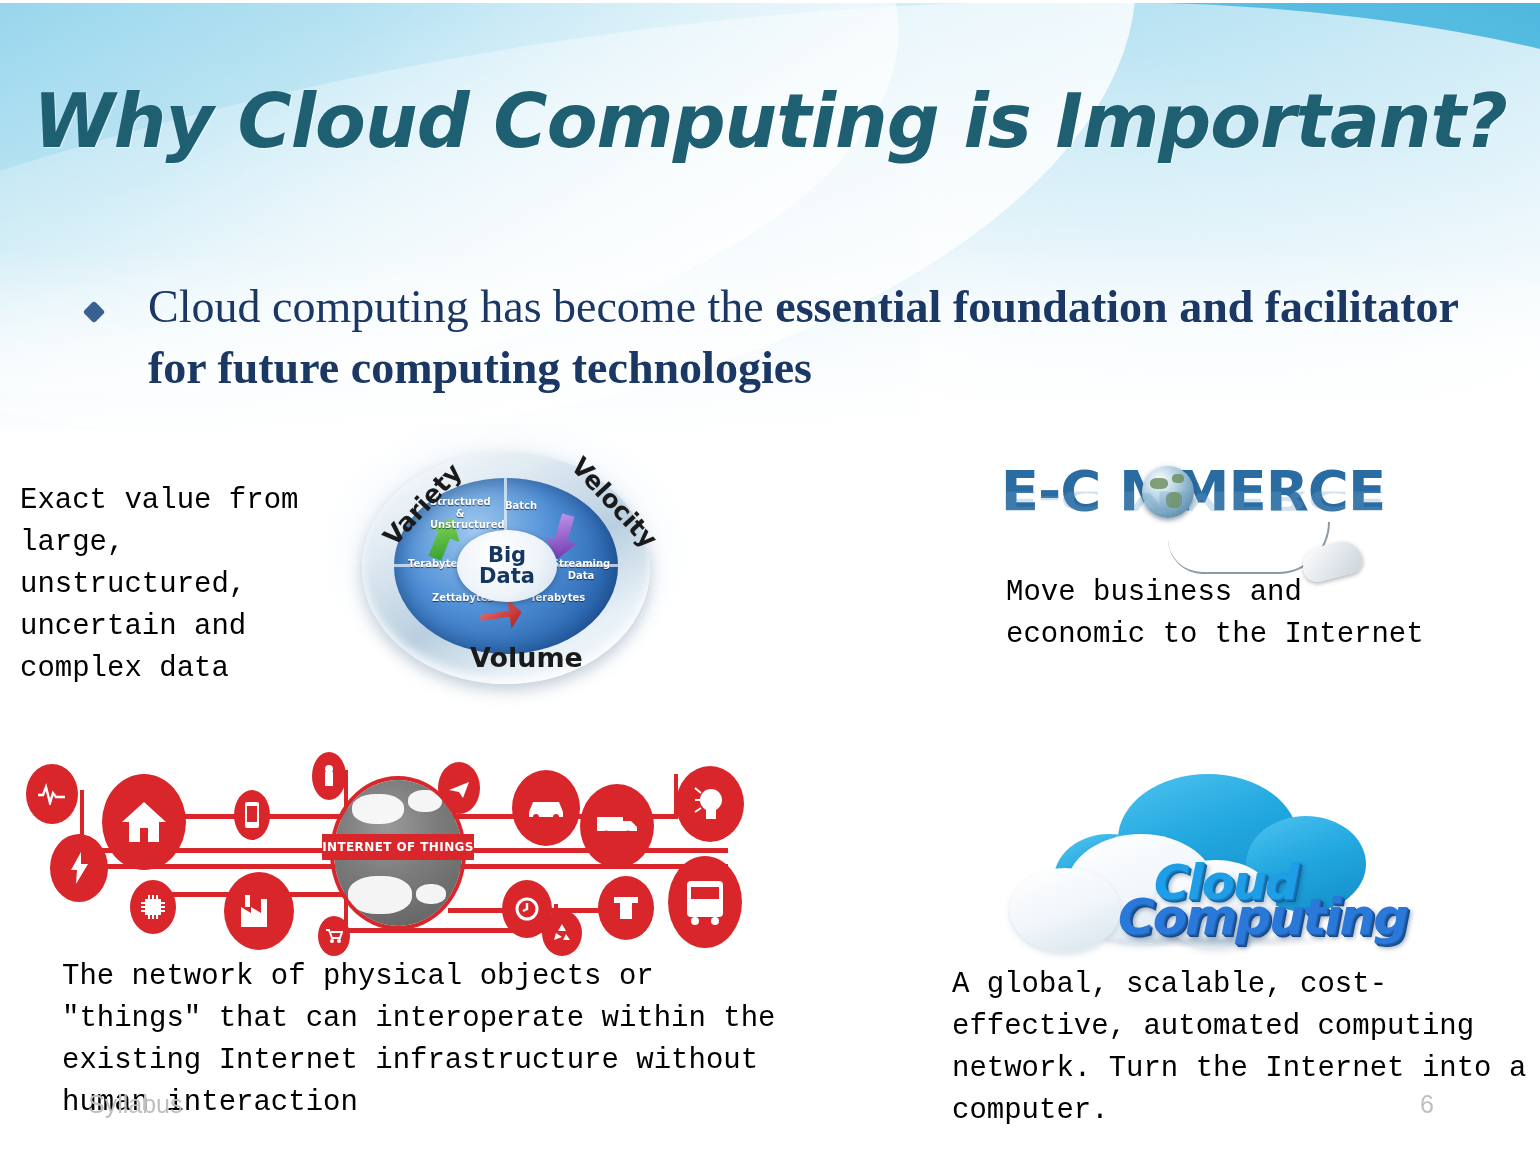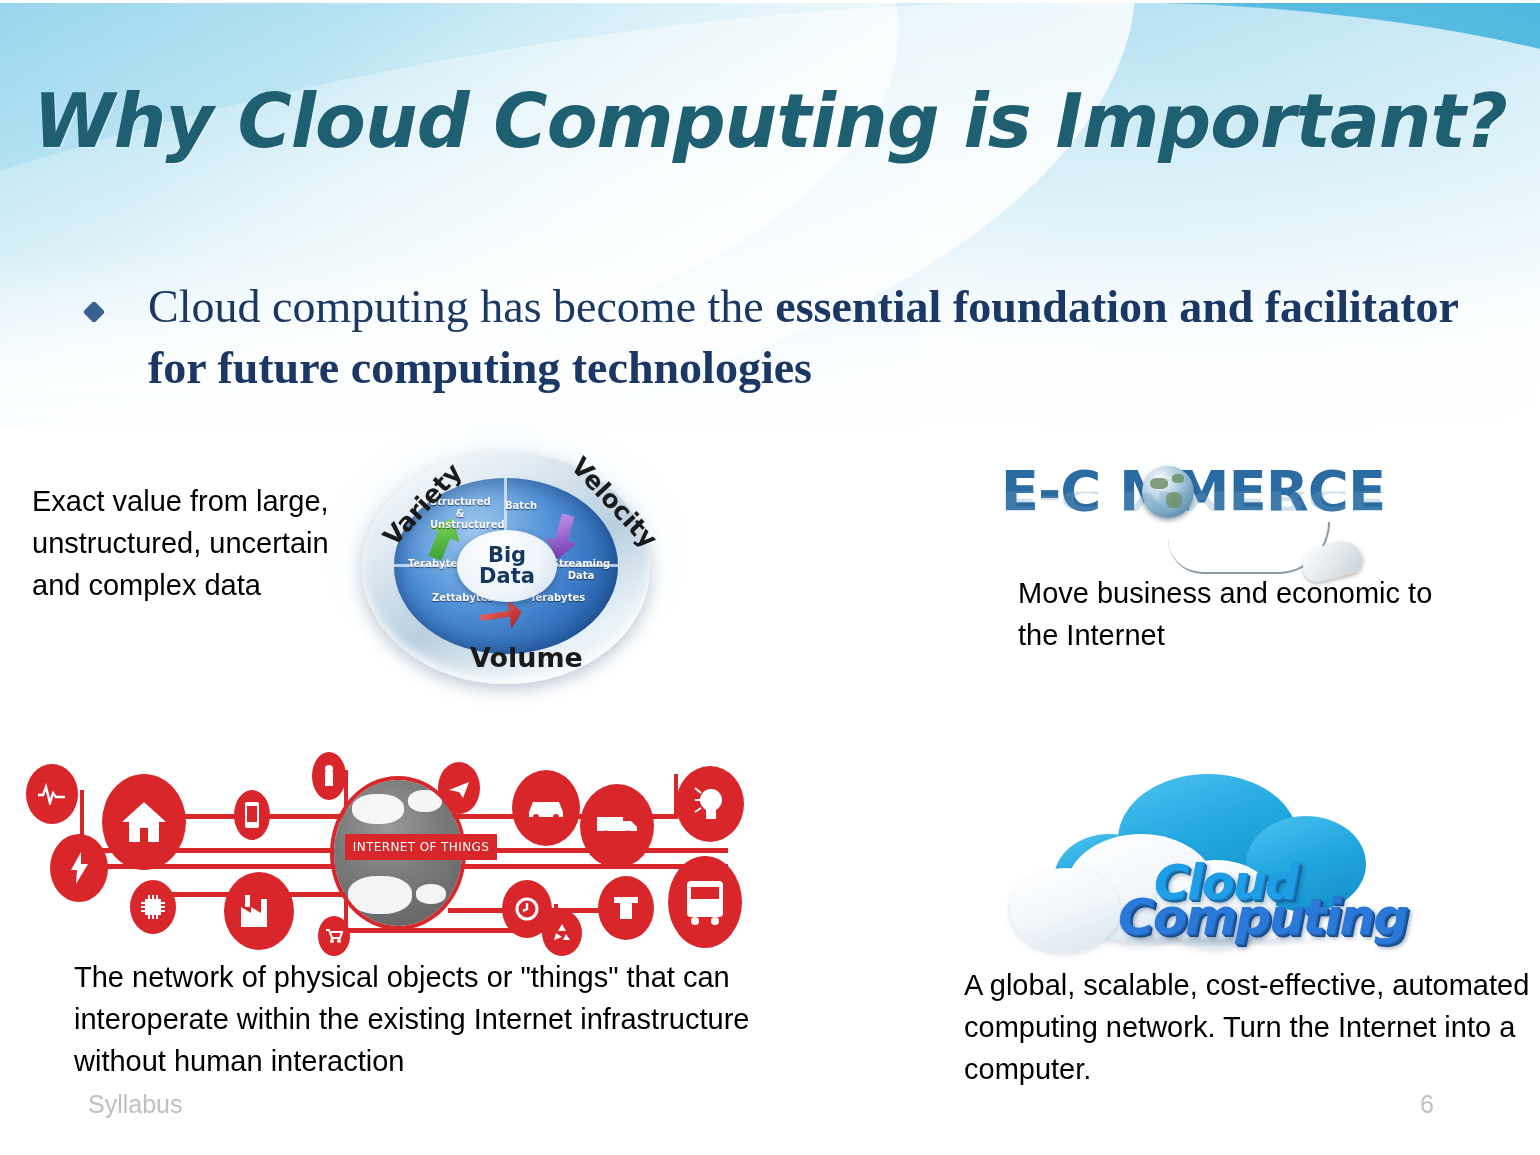--- a/index.html
+++ b/index.html
@@ -149,40 +149,40 @@
   .iot-node svg{display:block;}
   .iot-globe{
     position:absolute;left:316px;top:28px;width:128px;height:146px;border-radius:50%;
     background:radial-gradient(circle at 42% 32%,#9a9a9a 0%,#7c7c7c 40%,#5e5e5e 100%);
     overflow:hidden;box-shadow:0 0 0 4px #d8262b;
   }
   .iot-globe .cont{position:absolute;background:#ffffff;opacity:.92;border-radius:45%;}
   .iot-banner{
     position:absolute;left:304px;top:82px;width:152px;height:26px;background:#d8262b;
     display:flex;align-items:center;justify-content:center;
-    font-family:"DejaVu Sans",sans-serif;font-weight:normal;font-size:12px;color:#ffffff;letter-spacing:.4px;margin-left:23px;
+    font-family:"DejaVu Sans",sans-serif;font-weight:bold;font-size:12px;color:#ffffff;letter-spacing:.4px;
   }
 
   
   #cloudimg{left:958px;top:756px;width:470px;height:212px;}
   .cl-blue{position:absolute;background:linear-gradient(160deg,#4ec3ef 0%,#23a8e0 45%,#128dc8 100%);border-radius:50%;}
   .cl-white{position:absolute;background:linear-gradient(160deg,#ffffff 0%,#f2f7fb 50%,#d6e3ec 100%);border-radius:50%;
     box-shadow:0 3px 6px rgba(60,90,120,.18);}
   .cl-base{position:absolute;left:140px;top:178px;width:240px;height:14px;border-radius:50%;
     background:radial-gradient(ellipse,rgba(70,100,130,.28),rgba(255,255,255,0) 70%);}
   .cl-text{position:absolute;font-family:"DejaVu Sans",sans-serif;font-weight:bold;font-style:italic;
     letter-spacing:-2px;white-space:nowrap;
     color:#1f9ee8;
     text-shadow:1px 1px 0 #1b7fc4,2px 2px 0 #1770ae,3px 3px 0 #135f96,4px 4px 5px rgba(10,60,110,.45);}
   #cl-t1{left:196px;top:98px;font-size:48px;}
   #cl-t2{left:160px;top:132px;font-size:50px;color:#2a78d8;
     text-shadow:1px 1px 0 #2163b4,2px 2px 0 #1b569d,3px 3px 0 #164884,4px 4px 5px rgba(10,40,90,.45);}
 
   
-  .caption{position:absolute;font-family:Liberation Sans, sans-serif;color:#000000;font-size:29px;line-height:1.45;margin-left:12px;}
+  .caption{position:absolute;font-family:Liberation Mono, monospace;color:#000000;font-size:29px;line-height:1.45;}
   #cap-bigdata{left:20px;top:480px;width:310px;}
   #cap-ecom{left:1006px;top:572px;width:420px;}
   #cap-iot{left:62px;top:956px;width:740px;}
   #cap-cloud{left:952px;top:964px;width:580px;}
 
   
   .footer{position:absolute;top:1090px;font-family:Liberation Sans, sans-serif;
     font-size:25px;color:#bfbfbf;white-space:nowrap;}
   #ft-left{left:88px;}
   #ft-center{left:0;width:1540px;text-align:center;}

